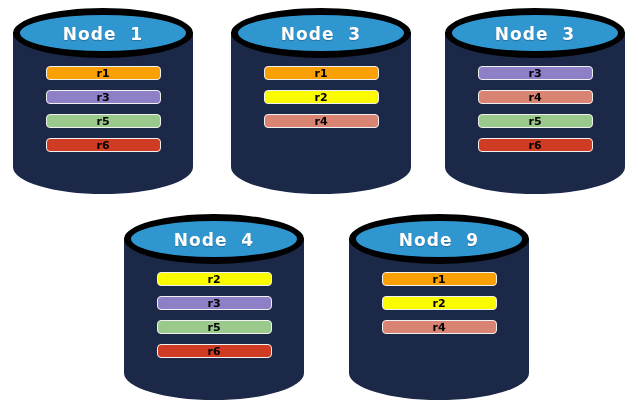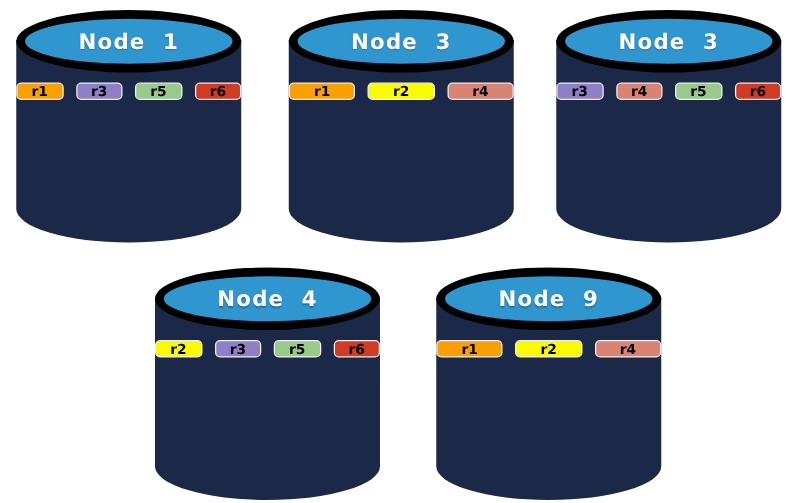--- a/index.html
+++ b/index.html
@@ -31,21 +31,21 @@
     font-weight: bold;
     font-size: 17px;
     letter-spacing: 1px;
     word-spacing: 7px;
     padding-top: 2px;
     text-shadow: 0 1px 1px rgba(0,0,0,0.25);
   }
   .bars {
     position: absolute; top: 58px; left: 0;
     width: 180px;
-    display: flex; flex-direction: row; align-items: center;
+    display: flex; flex-direction: column; align-items: center;
     gap: 10px;
   }
   .bar {
     width: 115px; height: 14px;
     box-sizing: border-box;
     border: 1px solid #f0f0f0;
     border-radius: 4px;
     display: flex; align-items: center; justify-content: center;
   }
   .bar-label {

